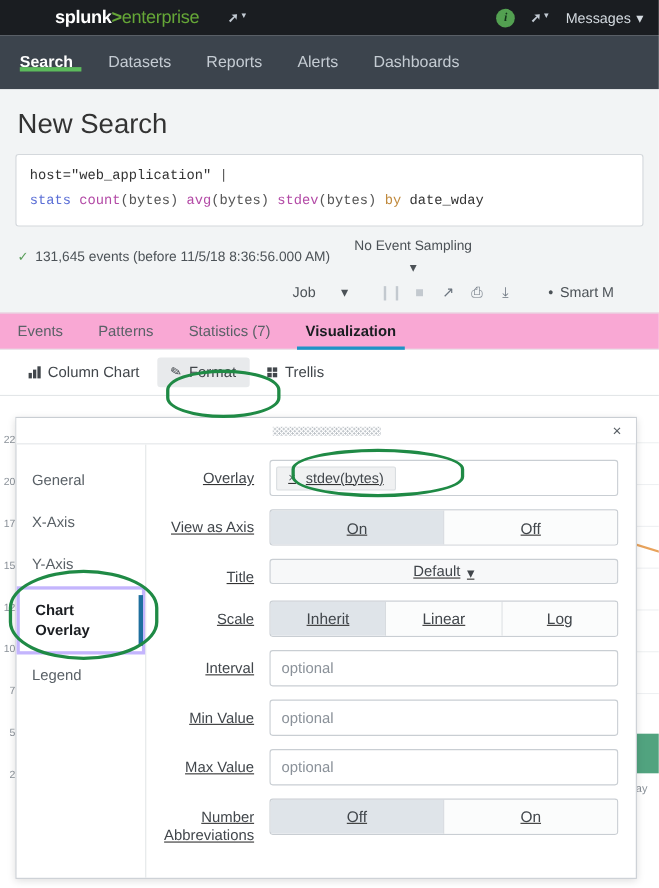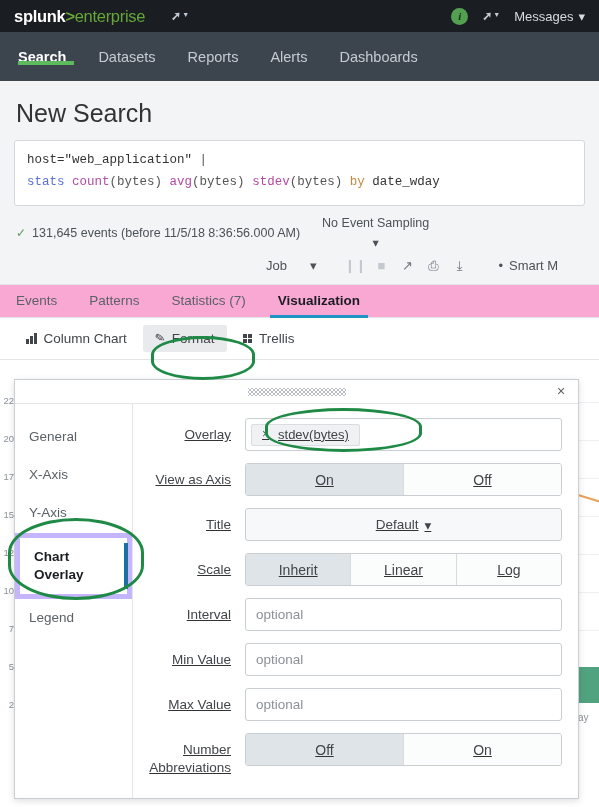--- a/index.html
+++ b/index.html
@@ -10,21 +10,21 @@
     background:#ffffff; overflow:hidden; position:relative;
     color:#333;
   }
 
   
   .topbar {
     height:32px; background:#1a1d21; display:flex; align-items:center;
     padding:0 14px; position:relative;
   }
   .logo { font-size:16.5px; font-weight:bold; letter-spacing:-0.3px; white-space:nowrap; }
-  .logo .w { color:#ffffff; }
+  .logo .w { color:#ffffff;margin-left:36px; }
   .logo .g { color:#65a637; font-weight:normal; }
   .logo .gt { color:#65a637; font-weight:bold; }
   .hdr-icon {
     margin-left:26px; display:inline-flex; align-items:center; gap:1px;
     color:#c3cbd4; font-size:12px;
   }
   .arrow-glyph { font-size:12px; line-height:1; font-weight:bold; }
   .caret { font-size:7px; line-height:1; position:relative; top:-2px; }
   .topbar-right { margin-left:auto; display:flex; align-items:center; gap:14px; }
   .info-badge {
@@ -168,21 +168,21 @@
 
   .dlg-side {
     width:118px; border-right:1px solid #e3e6e8; padding-top:14px; flex:0 0 118px;
   }
   .side-item {
     padding:10px 14px; font-size:13.5px; color:#5a6167; line-height:1.35;
     position:relative;
   }
   .side-item.active {
     color:#1a1d21; font-weight:bold;
-    border:5px solid #c4b5fd; background:#ffffff;
+    border:3px solid #c4b5fd; background:#ffffff;
   }
   .side-item.active::after {
     content:""; position:absolute; right:-1px; top:5px; bottom:5px;
     width:4px; background:#1e6f9e;
   }
 
   .dlg-form { flex:1; padding:14px 16px 6px 6px; overflow:hidden;text-decoration:underline; }
   .frow { display:flex; align-items:flex-start; margin-bottom:12px; }
   .flabel {
     width:106px; flex:0 0 106px; text-align:right; padding-right:14px;
@@ -205,21 +205,21 @@
   .seg {
     flex:1; display:flex; align-items:center; justify-content:center;
     font-size:14px; color:#41464b; background:#fbfcfc;
     border-right:1px solid #d7dbdf;
   }
   .seg:last-child { border-right:none; }
   .seg.on { background:#dfe4e9; }
 
   .dropdown {
     border:1px solid #c9ced3; border-radius:3px; background:#f7f8f9;
-    height:33px; display:flex; align-items:center; justify-content:center;
+    height:23px; display:flex; align-items:center; justify-content:center;
     gap:6px; font-size:13.5px; color:#41464b;
   }
   .textinput {
     border:1px solid #c9ced3; border-radius:3px; background:#ffffff;
     height:33px; width:100%; padding:0 10px; font-size:13.5px; color:#41464b;
     font-family:"Liberation Sans", sans-serif;
   }
   .textinput::placeholder { color:#8a9199; }
 
   

